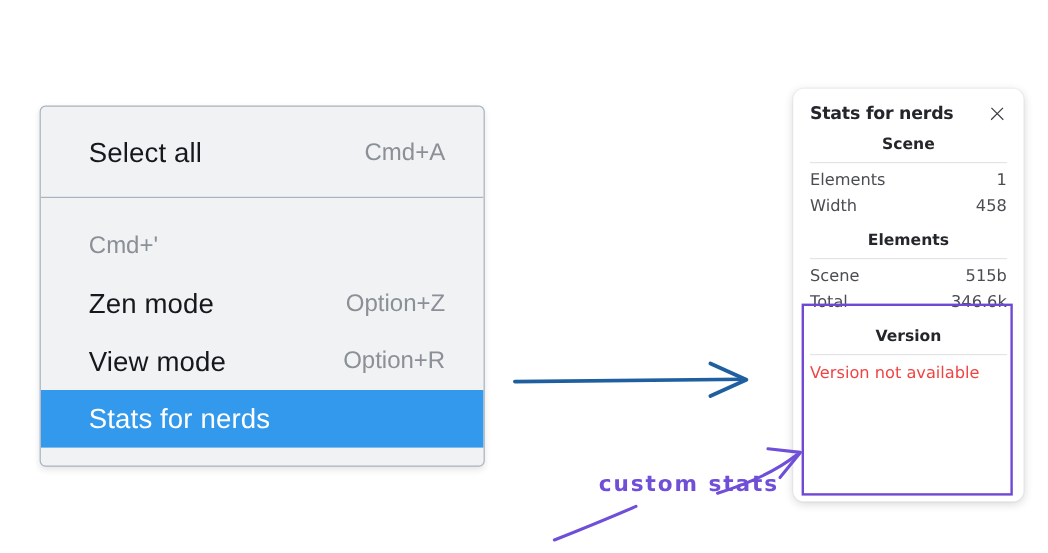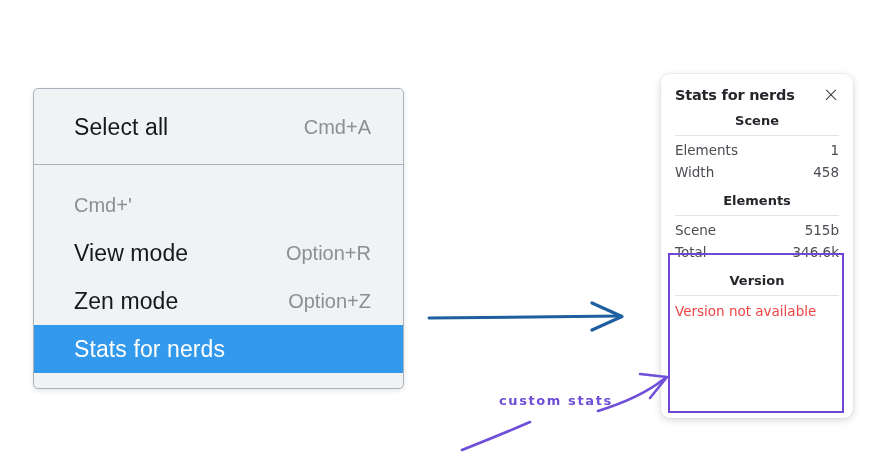--- a/index.html
+++ b/index.html
@@ -177,21 +177,21 @@
     position: absolute;
     left: 0; top: 0;
     width: 873px; height: 461px;
     pointer-events: none;
   }
   .annot-text {
     position: absolute;
     left: 499px;
     top: 393px;
     font-family: "DejaVu Sans", sans-serif;
-    font-size: 13px;
+    font-size: 18px;
     font-weight: bold;
     color: #6f4ed8;
     letter-spacing: 1.6px;
     white-space: nowrap;
   }
 </style>
 </head>
 <body>
 
 <div class="context-menu">
@@ -203,26 +203,26 @@
     </div>
   </div>
 
   <div class="menu-divider"></div>
 
   <div class="menu-group group-bottom">
     <div class="menu-item">
       <span class="menu-shortcut">Cmd+'</span>
     </div>
     <div class="menu-item">
+      <span class="menu-label">Zen mode</span>
+      <span class="menu-shortcut">Option+Z</span>
+    </div>
+    <div class="menu-item">
       <span class="menu-label">View mode</span>
       <span class="menu-shortcut">Option+R</span>
-    </div>
-    <div class="menu-item">
-      <span class="menu-label">Zen mode</span>
-      <span class="menu-shortcut">Option+Z</span>
     </div>
     <div class="menu-item selected">
       <span class="menu-label">Stats for nerds</span>
     </div>
     <div class="menu-tail"></div>
   </div>
 </div>
 
 <div class="stats-panel">
   <div class="stats-header">

